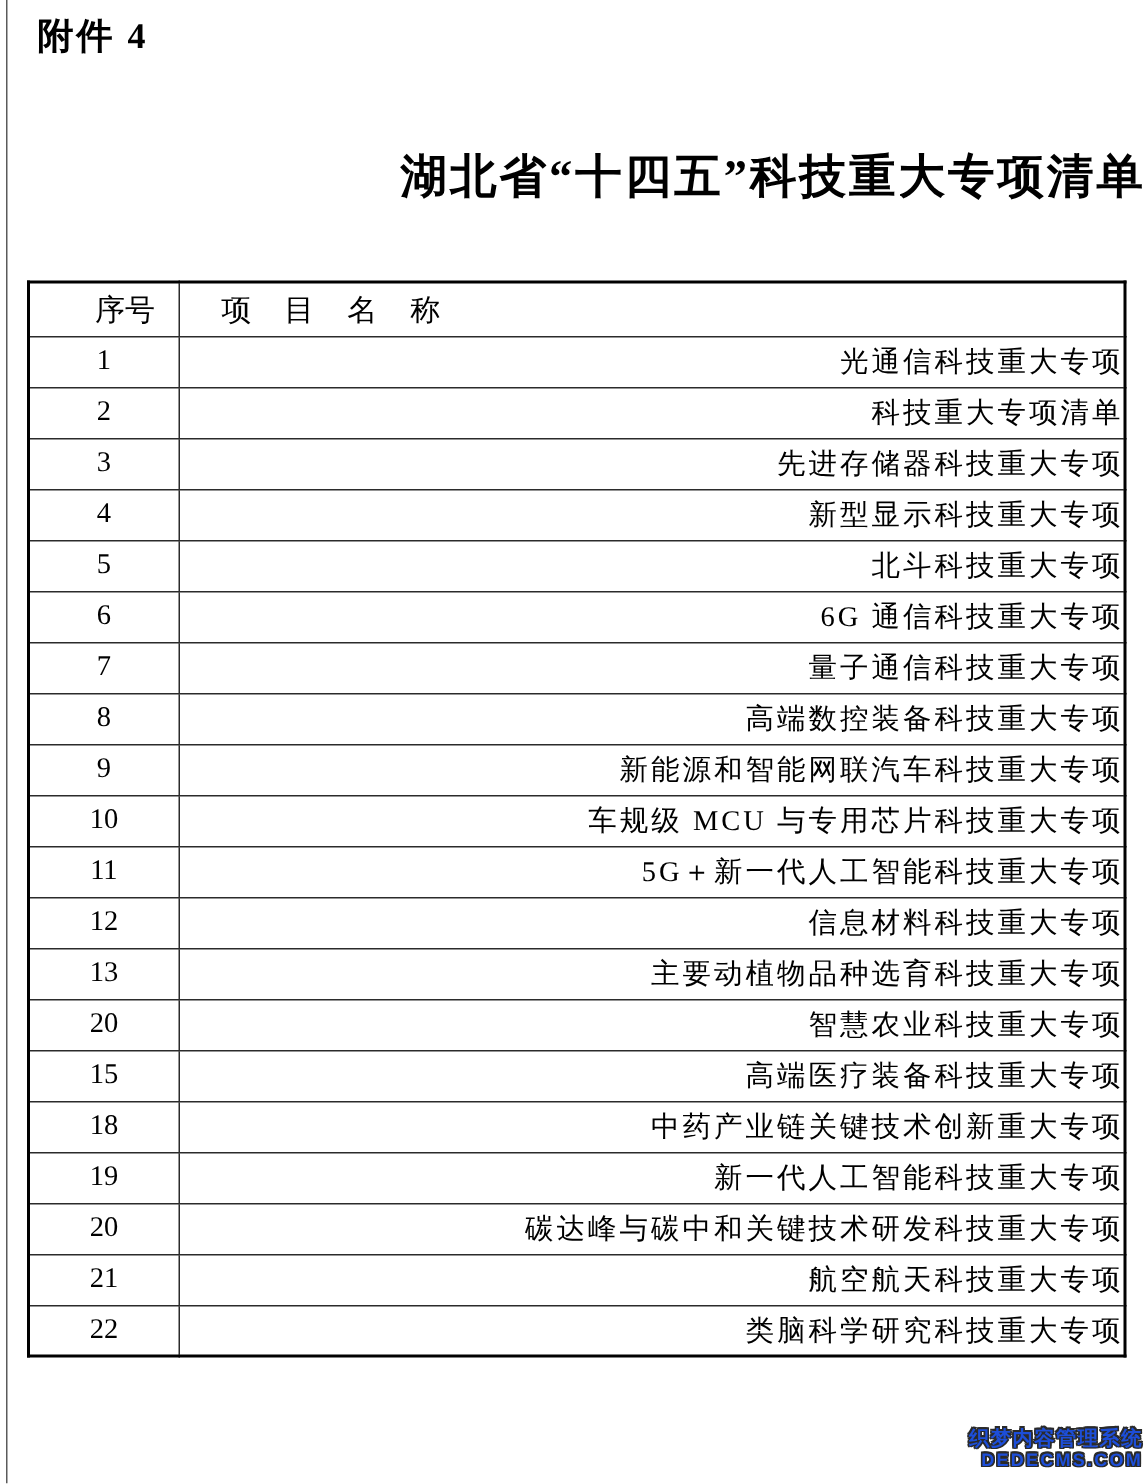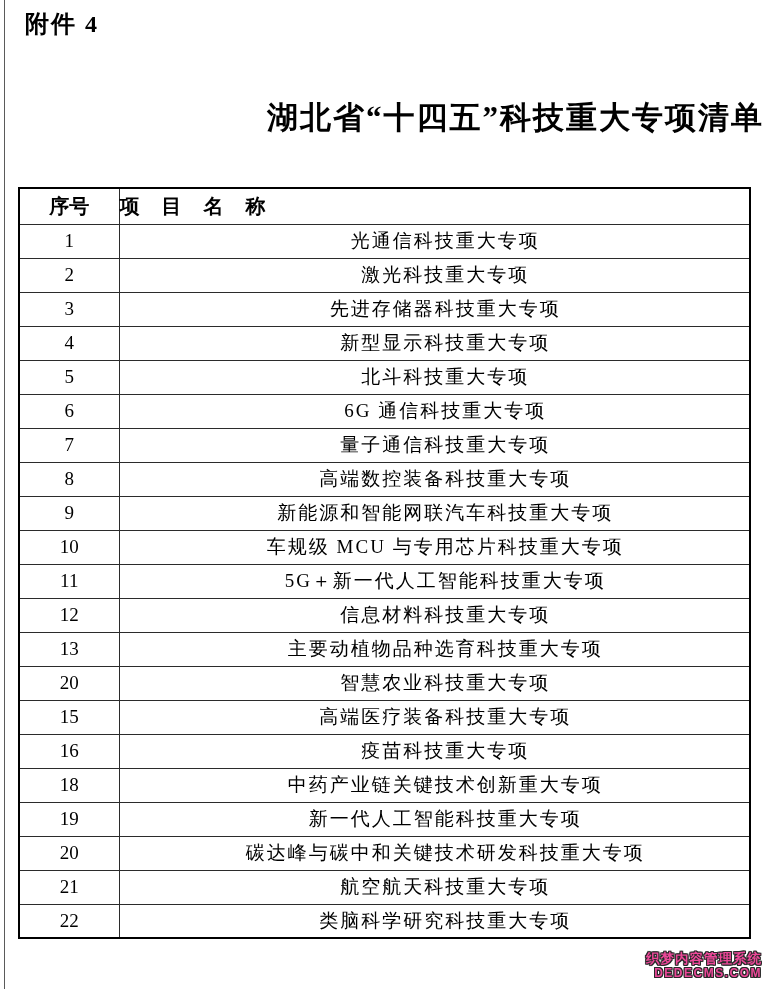--- a/index.html
+++ b/index.html
@@ -44,36 +44,36 @@
   }
   table.project-table, table.project-table td, table.project-table th {
     border: 1px solid #2b2b2b;
   }
   table.project-table { border: 2px solid #000000; }
   th.col-no-h, td.col-no {
     width: 100px;
     text-align: center;
     vertical-align: middle;
   }
-  th { height: 36px; font-size: 20px; font-weight: bold; vertical-align: middle; }
+  th { height: 36px; font-size: 20px; font-weight: normal; vertical-align: middle; padding-left: 28px; }
   th.col-name-h { text-align: left; letter-spacing: 1px; }
   td { height: 34px; font-size: 19px; vertical-align: middle; }
   td.col-no { font-size: 19px; }
   td.col-name {
-    text-align: center;
+    text-align: right;
     padding-left: 22px;
     letter-spacing: 2px;
   }
   .watermark {
     position: absolute;
     right: 2px; bottom: 9px;
     text-align: right;
     font-family: "Liberation Sans", "DejaVu Sans", sans-serif;
     font-weight: bold;
-    color: #ec4899;
+    color: #1d4ed8;
     line-height: 1.1;
     text-shadow:
       -1px -1px 0 #2a2a2a, 1px -1px 0 #2a2a2a,
       -1px  1px 0 #2a2a2a, 1px  1px 0 #2a2a2a,
       -1px  0   0 #2a2a2a, 1px  0   0 #2a2a2a,
        0   -1px 0 #2a2a2a, 0    1px 0 #2a2a2a;
   }
   .watermark .wm-line1 { font-size: 13.5px; letter-spacing: 1px; }
   .watermark .wm-line2 { font-size: 12px; letter-spacing: 1.5px; }
 </style>
@@ -97,21 +97,21 @@
       <th class="col-name-h">项　目　名　称</th>
     </tr>
   </thead>
   <tbody>
       <tr>
         <td class="col-no">1</td>
         <td class="col-name">光通信科技重大专项</td>
       </tr>
       <tr>
         <td class="col-no">2</td>
-        <td class="col-name">激光科技重大专项</td>
+        <td class="col-name">科技重大专项清单</td>
       </tr>
       <tr>
         <td class="col-no">3</td>
         <td class="col-name">先进存储器科技重大专项</td>
       </tr>
       <tr>
         <td class="col-no">4</td>
         <td class="col-name">新型显示科技重大专项</td>
       </tr>
       <tr>
@@ -152,24 +152,20 @@
       </tr>
       <tr>
         <td class="col-no">20</td>
         <td class="col-name">智慧农业科技重大专项</td>
       </tr>
       <tr>
         <td class="col-no">15</td>
         <td class="col-name">高端医疗装备科技重大专项</td>
       </tr>
       <tr>
-        <td class="col-no">16</td>
-        <td class="col-name">疫苗科技重大专项</td>
-      </tr>
-      <tr>
         <td class="col-no">18</td>
         <td class="col-name">中药产业链关键技术创新重大专项</td>
       </tr>
       <tr>
         <td class="col-no">19</td>
         <td class="col-name">新一代人工智能科技重大专项</td>
       </tr>
       <tr>
         <td class="col-no">20</td>
         <td class="col-name">碳达峰与碳中和关键技术研发科技重大专项</td>

